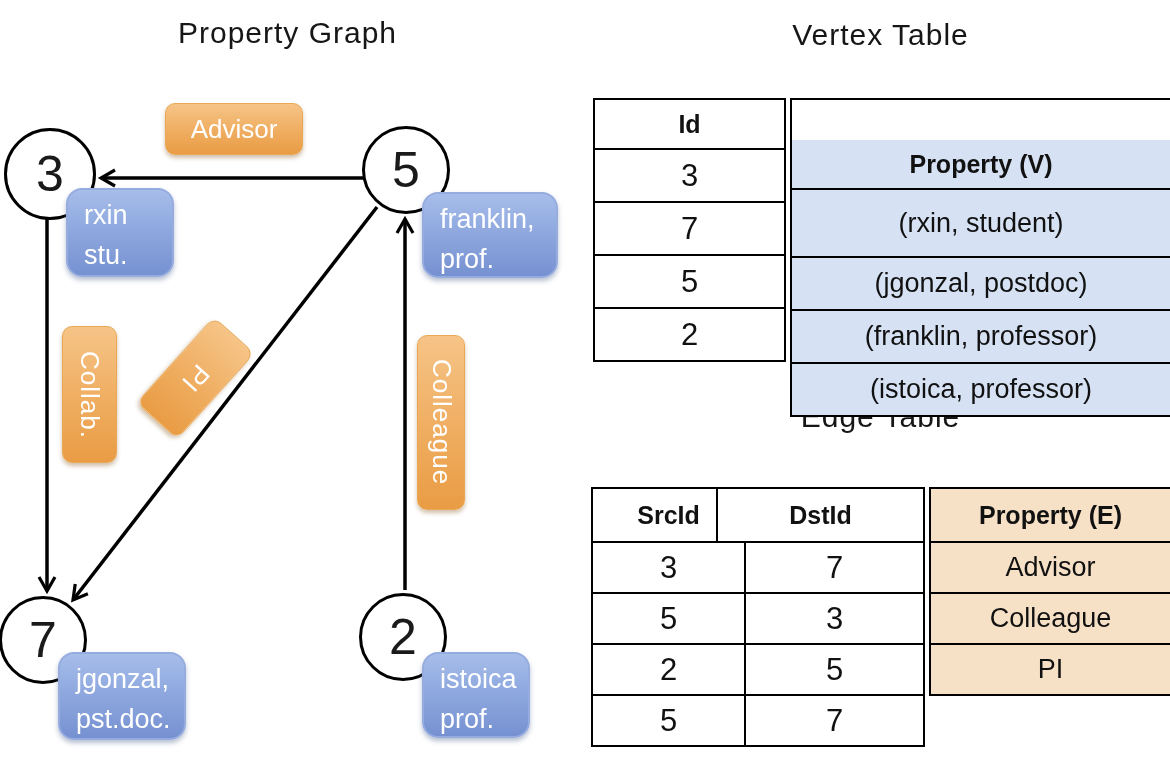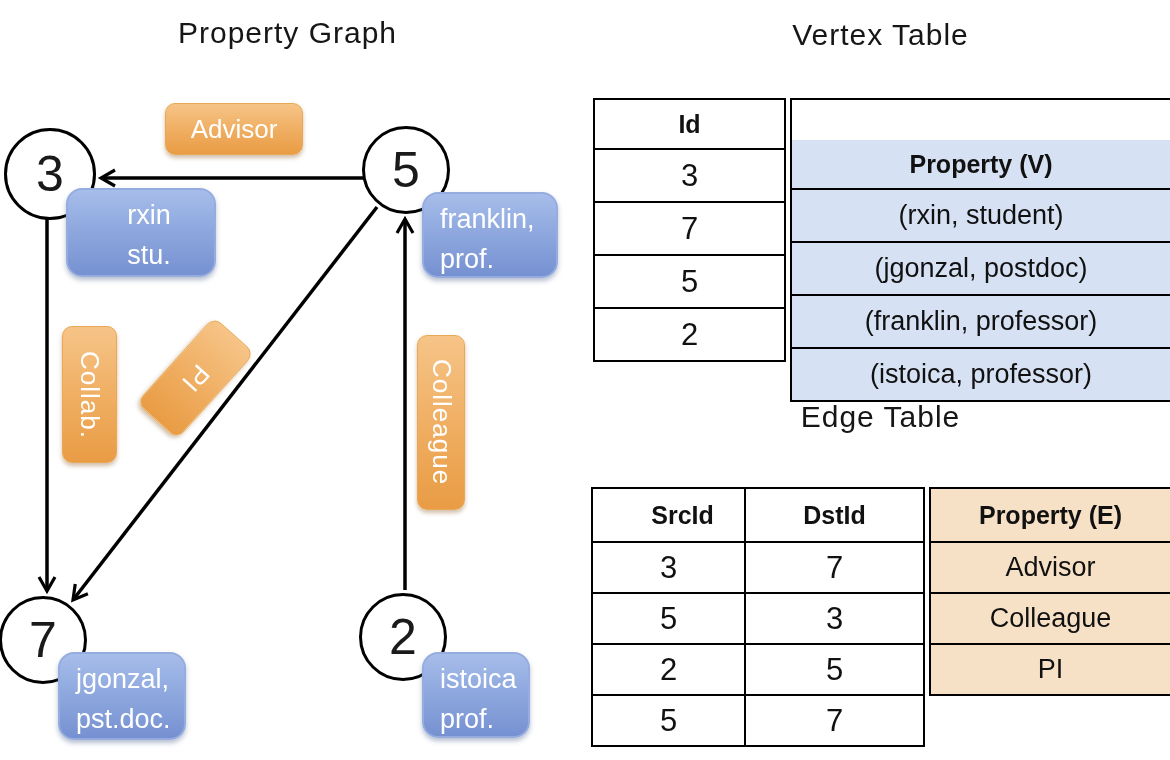--- a/index.html
+++ b/index.html
@@ -74,21 +74,21 @@
   <div class="node" style="left:362px;top:126px;width:88px;height:88px;">
     <span>5</span>
   </div>
   <div class="node" style="left:-1px;top:596px;width:88px;height:88px;">
     <span>7</span>
   </div>
   <div class="node" style="left:359px;top:593px;width:88px;height:88px;">
     <span>2</span>
   </div>
 
-  <div class="pbox" style="left:66px;top:188px;width:150px;height:89px;text-align:center;">
+  <div class="pbox" style="left:66px;top:188px;width:108px;height:89px;">
     <div>rxin</div>
     <div>stu.</div>
   </div>
   <div class="pbox" style="left:422px;top:192px;width:136px;height:86px;">
     <div>franklin,</div>
     <div>prof.</div>
   </div>
   <div class="pbox" style="left:58px;top:652px;width:128px;height:88px;">
     <div>jgonzal,</div>
     <div>pst.doc.</div>
@@ -114,29 +114,29 @@
   <div class="tbl" style="left:593px;top:98px;width:189px;">
     <div class="row hdr" style="height:48px;">Id</div>
     <div class="row num" style="height:53px;">3</div>
     <div class="row num" style="height:53px;">7</div>
     <div class="row num" style="height:53px;">5</div>
     <div class="row num" style="height:53px;">2</div>
   </div>
 
   <div class="tbl" style="left:790px;top:98px;width:378px;">
     <div class="row hdr bluebg" style="height:48px;margin-top:40px;">Property (V)</div>
-    <div class="row val bluebg" style="height:53px;">(rxin, student)</div>
+    <div class="row val bluebg" style="height:68px;">(rxin, student)</div>
     <div class="row val bluebg" style="height:53px;">(jgonzal, postdoc)</div>
     <div class="row val bluebg" style="height:53px;">(franklin, professor)</div>
     <div class="row val bluebg" style="height:53px;">(istoica, professor)</div>
   </div>
 
   <div class="tbl" style="left:591px;top:487px;width:330px;">
     <div class="row tworow" style="height:52px;padding:0;">
-      <div class="cell hdr" style="width:151px;height:100%;padding-left:28px;">SrcId</div>
+      <div class="cell hdr" style="width:123px;height:100%;padding-left:28px;">SrcId</div>
       <div class="cell hdr c2" style="flex:1;height:100%;">DstId</div>
     </div>
     <div class="row tworow" style="height:51px;padding:0;">
       <div class="cell num" style="width:151px;height:100%;">3</div>
       <div class="cell num c2" style="flex:1;height:100%;">7</div>
     </div>
     <div class="row tworow" style="height:51px;padding:0;">
       <div class="cell num" style="width:151px;height:100%;">5</div>
       <div class="cell num c2" style="flex:1;height:100%;">3</div>
     </div>

